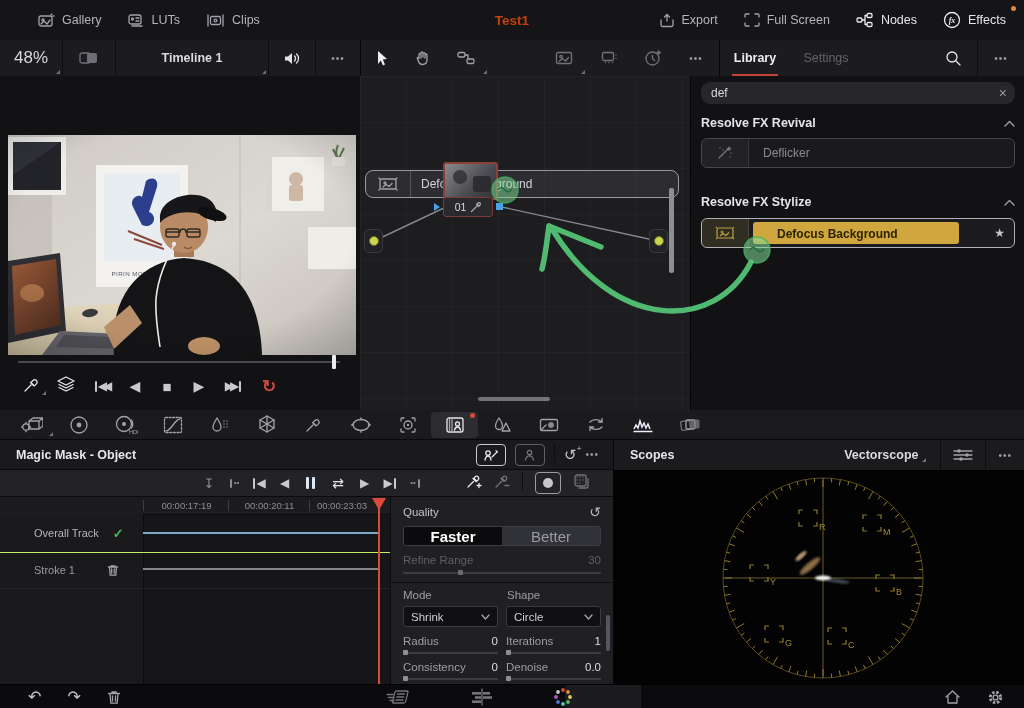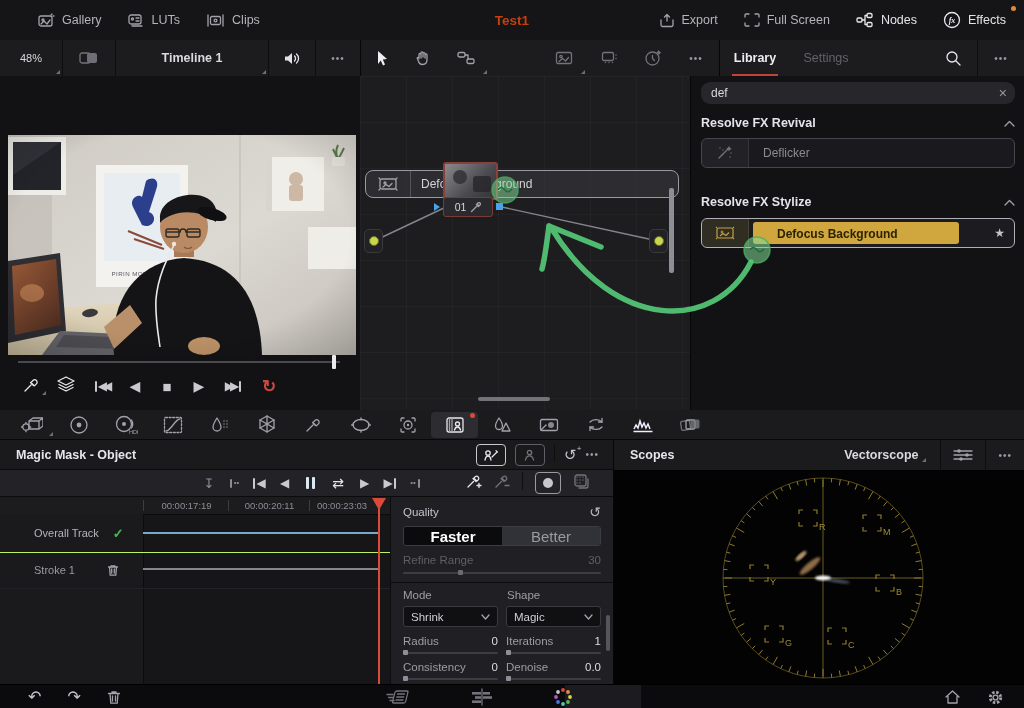--- a/index.html
+++ b/index.html
@@ -111,21 +111,21 @@
           <text x="9" y="12" text-anchor="middle" font-size="8" font-style="italic" font-weight="bold" fill="#e8e8ec" font-family="Liberation Serif,serif">fx</text>
         </svg>
       <span class="lbl" style="color:#e4e4e8;">Effects</span>
     </div>
   </div>
   <div class="r" style="right:8px;top:6px;width:5px;height:5px;border-radius:50%;background:#de8a3a;"></div>
 </div>
 
 <div id="tb2" class="r">
 
-  <div class="cell cnr" style="width:62px;font-size:11px;color:#d8d8dc;">
+  <div class="cell cnr" style="width:62px;font-size:17px;color:#d8d8dc;">
       <span>48%</span>
     </div>
   <div class="vbar"></div>
   <div class="cell" style="width:52px;">
     <svg width="20" height="14" viewBox="0 0 20 14">
         <rect x="1" y="2" width="10" height="10" rx="2" class="ic dim"></rect>
         <rect x="8" y="2" width="10" height="10" rx="2" fill="#6e6e76" stroke="none"></rect>
       </svg>
   </div>
   <div class="vbar"></div>
@@ -643,21 +643,21 @@
     <span class="pl">Shape</span>
   </div>
   <div class="fx" style="padding:5px 12px 0 12px;gap:8px;">
     <div class="drop" style="width:96px;">
         <span>Shrink</span>
         <svg width="9" height="6" viewBox="0 0 9 6">
           <path d="M1 1l3.5 4L8 1" class="ic"></path>
         </svg>
       </div>
     <div class="drop" style="width:96px;">
-        <span>Magic</span>
+        <span>Circle</span>
         <svg width="9" height="6" viewBox="0 0 9 6">
           <path d="M1 1l3.5 4L8 1" class="ic"></path>
         </svg>
       </div>
   </div>
   <div class="fx" style="padding:8px 12px 0 12px;gap:8px;">
     <div style="width:96px;">
       <div class="fx" style="justify-content:space-between;">
           <span class="pl">Radius</span>
           <span class="pv">0</span>

